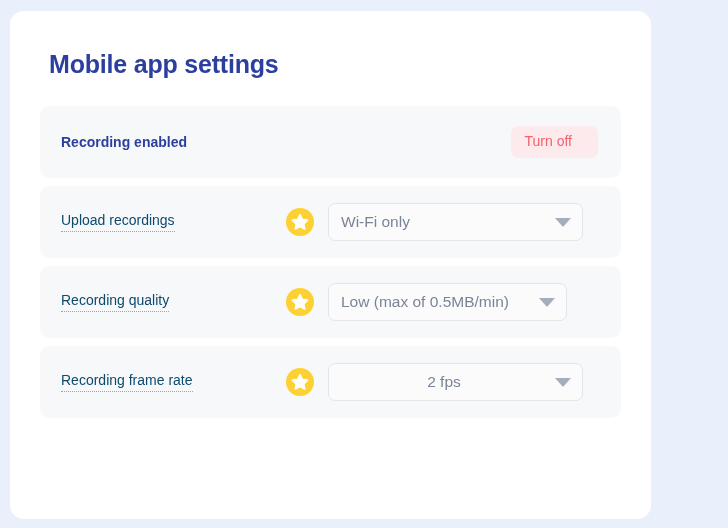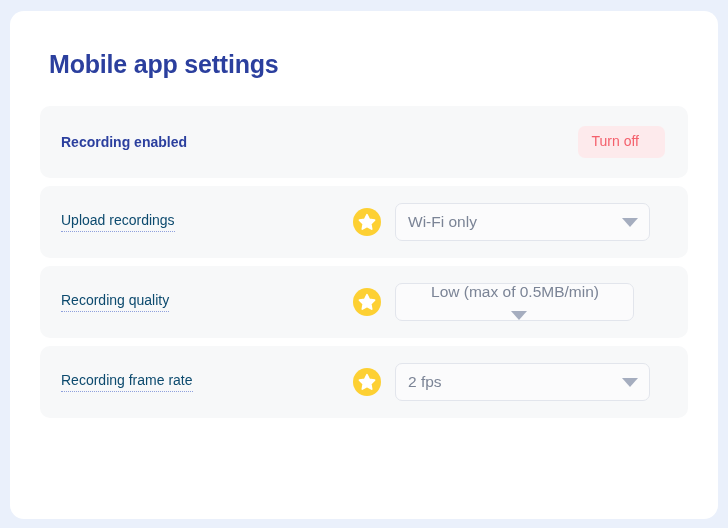--- a/index.html
+++ b/index.html
@@ -13,21 +13,21 @@
   body {
     background: #eaf0fb;
     font-family: "Liberation Sans", sans-serif;
     -webkit-font-smoothing: antialiased;
   }
 
   #app-card {
     position: absolute;
     left: 10px;
     top: 11px;
-    width: 708px;
+    width: 641px;
     height: 508px;
     background: #ffffff;
     border-radius: 14px;
     padding: 30px 30px 0 30px;
     overflow: hidden;
   }
 
   #page-title {
     font-size: 25px;
     font-weight: bold;
@@ -126,23 +126,23 @@
     height: 0;
     flex: 0 0 auto;
     border-left: 8px solid transparent;
     border-right: 8px solid transparent;
     border-top: 9px solid #a5adbf;
     margin-left: 8px;
   }
 
   
   .row-upload   .select-box { max-width: 255px; gap: 8px; }
-  .row-quality  .select-box { max-width: 239px; flex-direction: column; }
+  .row-quality  .select-box { max-width: 239px; }
   .row-render   .select-box { max-width: 256px; }
-  .row-fps      .select-box { max-width: 255px; }
+  .row-fps      .select-box { max-width: 255px; text-align: center; }
 </style>
 </head>
 <body>
 
 <div id="app-card">
 
   <h1 id="page-title">Mobile app settings</h1>
 
   <div id="settings-list">
 

